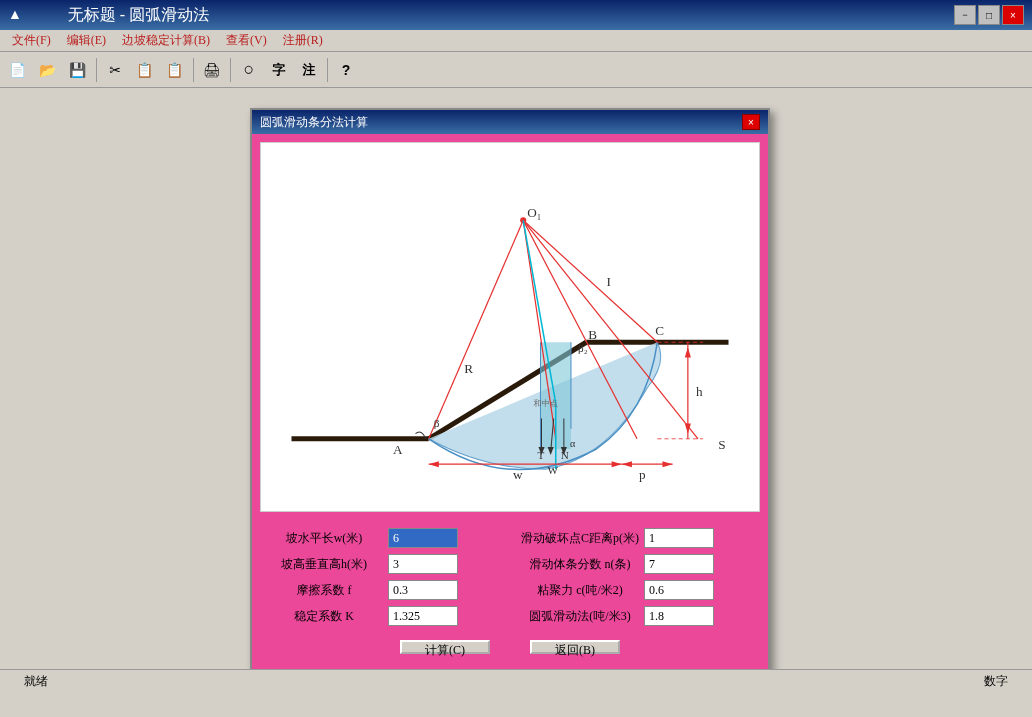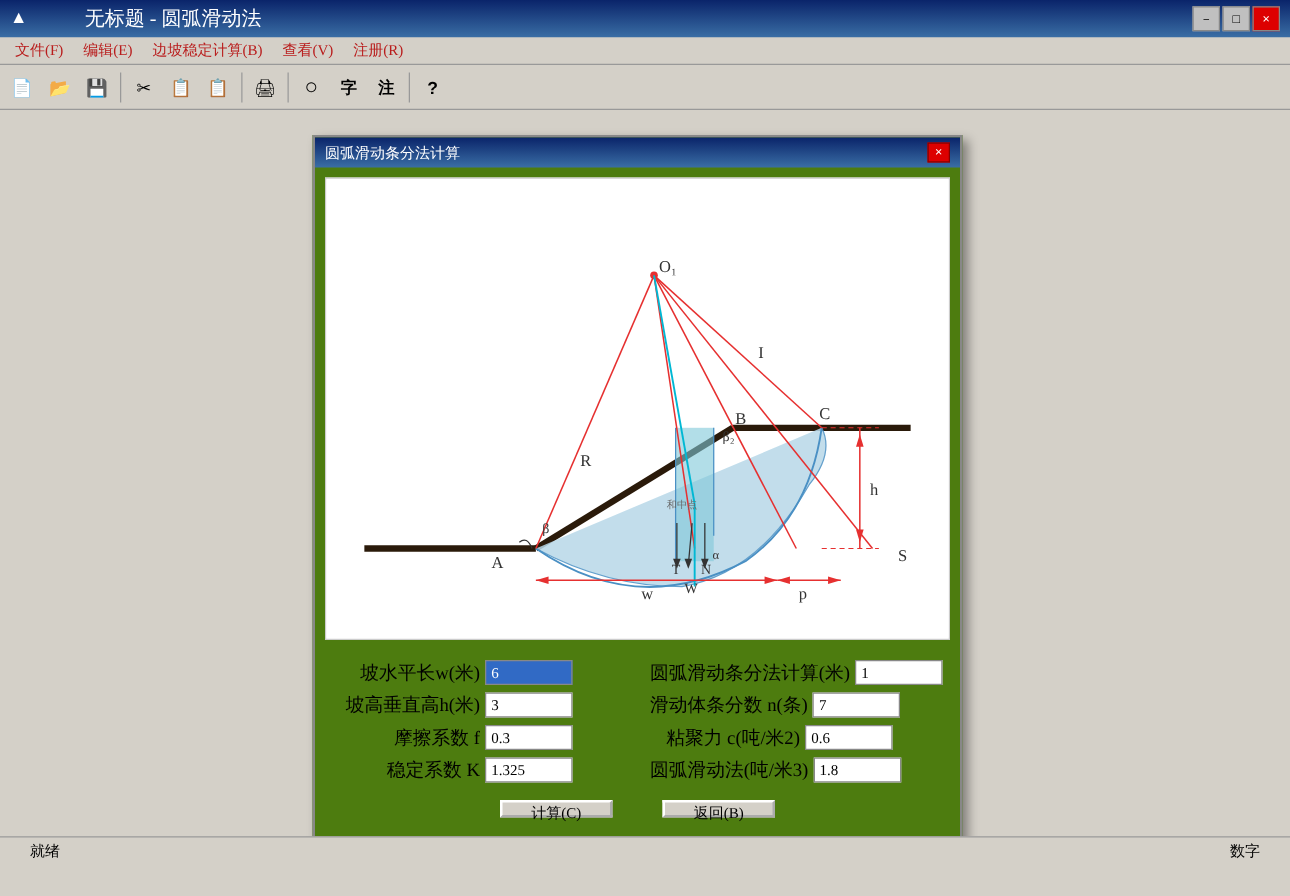--- a/index.html
+++ b/index.html
@@ -104,21 +104,21 @@
       height: 24px;
       background: #d4d0c8;
       border-top: 1px solid #999;
       display: flex;
       align-items: center;
       padding: 0 24px;
       justify-content: space-between;
     }
     
     .dialog {
-      background: #4d7c0f;
+      background: #ec4899;
       border: 2px solid #888;
       box-shadow: 4px 4px 8px rgba(0,0,0,0.4);
       width: 520px;
       position: absolute;
       top: 20px;
       left: 250px;
     }
     .dialog-title-bar {
       background: linear-gradient(to bottom, #0a246a, #3a6ea5);
       color: white;
@@ -154,23 +154,23 @@
     .form-area {
       padding: 8px 12px;
     }
     .form-row {
       display: flex;
       align-items: center;
       margin-bottom: 6px;
       gap: 4px;
     }
     .form-label {
-      font-size: 15px;
+      font-size: 12px;
       min-width: 120px;
-      text-align: right;
+      text-align: center;
     }
     .form-input {
       width: 70px;
       height: 20px;
       border: 1px solid #888;
       background: white;
       font-size: 12px;
       padding: 0 4px;
       font-family: "SimSun", serif;
     }
@@ -354,21 +354,21 @@
             <span class="form-label">摩擦系数 f</span>
             <input class="form-input" type="text" value="0.3" style="">
           </div>
           <div class="form-row">
             <span class="form-label">稳定系数 K</span>
             <input class="form-input" type="text" value="1.325" style="">
           </div>
         </div>
         <div class="form-col">
           <div class="form-row">
-            <span class="form-label">圆弧滑动条分法计算(米)</span>
+            <span class="form-label">滑动破坏点C距离p(米)</span>
             <input class="form-input" type="text" value="1" style="">
           </div>
           <div class="form-row">
             <span class="form-label">滑动体条分数 n(条)</span>
             <input class="form-input" type="text" value="7" style="">
           </div>
           <div class="form-row">
             <span class="form-label">粘聚力 c(吨/米2)</span>
             <input class="form-input" type="text" value="0.6" style="">
           </div>

